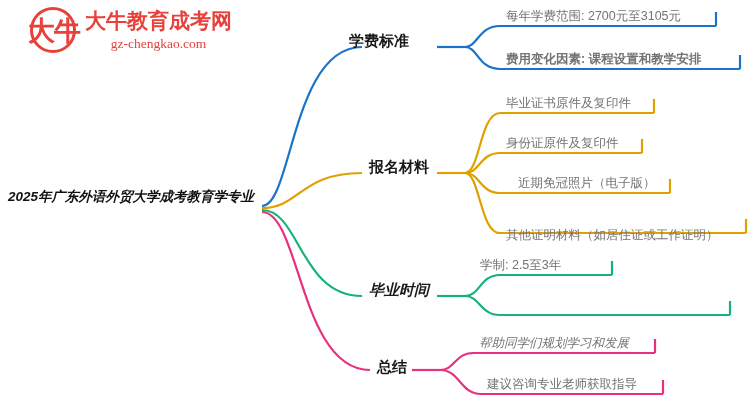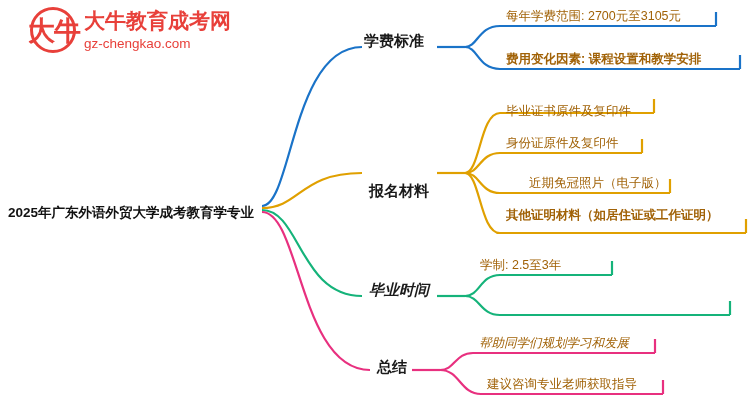--- a/index.html
+++ b/index.html
@@ -60,61 +60,63 @@
     color: #e8403a;
     font-family: "DejaVu Serif", serif;
     font-size: 27px;
     font-weight: bold;
     text-align: center;
     line-height: 50px;
     letter-spacing: -1px;
   }
   .logo-text {
     position: absolute;
-    left: 56px;
+    left: 48px;
     top: 2px;
     width: 165px;
+    text-align: center;
   }
   .logo-title {
     color: #e8403a;
     font-size: 21px;
     font-weight: bold;
     letter-spacing: 0px;
     line-height: 26px;
     white-space: nowrap;
   }
   .logo-sub {
     color: #e8403a;
     font-size: 13.5px;
     line-height: 20px;
     white-space: nowrap;
-    font-family: Liberation Sans, sans-serif;
+    font-family: Liberation Serif, serif;
   }
   
   .node {
     position: absolute;
     white-space: nowrap;
     color: #222222;
     line-height: 1.15;
   }
   .root-node {
     font-size: 13.5px;
     font-weight: bold;
     color: #111111;
     left: 8px;
-    top: 205px;
+    top: 189px;
+    font-style: italic;
   }
   .branch-node {
     font-size: 15px;
     font-weight: bold;
     color: #1a1a1a;
   }
   .leaf-node {
     font-size: 12.5px;
-    color: #a16207;
+    color: #737373;
   }
 </style>
 </head>
 <body>
 
 <div id="stage">
 
   <div class="logo-wrap">
     <div class="logo-mark">
       <div class="ring"></div>
@@ -166,29 +168,29 @@
     <path d="M440,370 C455,370 455,353 473,353" fill="none" stroke="#e8307f" stroke-width="2.2"></path>
     <path d="M440,370 C460,370 460,394 481,394" fill="none" stroke="#e8307f" stroke-width="2.2"></path>
     <line x1="473" y1="353" x2="655" y2="353" stroke="#e8307f" stroke-width="2.2"></line>
     <line x1="481" y1="394" x2="663" y2="394" stroke="#e8307f" stroke-width="2.2"></line>
     <line x1="655" y1="353" x2="655" y2="339" stroke="#e8307f" stroke-width="2.2"></line>
     <line x1="663" y1="394" x2="663" y2="380" stroke="#e8307f" stroke-width="2.2"></line>
   </svg>
 
   <div class="node root-node">2025年广东外语外贸大学成考教育学专业</div>
 
-  <div class="node branch-node" style="left:364px; top:32px;">学费标准</div>
+  <div class="node branch-node" style="left:349px; top:32px;">学费标准</div>
   <div class="node leaf-node" style="left:506px; top:9px;">每年学费范围: 2700元至3105元</div>
   <div class="node leaf-node" style="left:506px; top:52px;font-weight:bold;">费用变化因素: 课程设置和教学安排</div>
 
-  <div class="node branch-node" style="left:369px; top:158px;margin-top:24px;">报名材料</div>
-  <div class="node leaf-node" style="left:506px; top:104px;">毕业证书原件及复印件</div>
+  <div class="node branch-node" style="left:369px; top:158px;">报名材料</div>
+  <div class="node leaf-node" style="left:506px; top:96px;">毕业证书原件及复印件</div>
   <div class="node leaf-node" style="left:506px; top:136px;">身份证原件及复印件</div>
-  <div class="node leaf-node" style="left:529px; top:176px;">近期免冠照片（电子版）</div>
-  <div class="node leaf-node" style="left:506px; top:208px;font-weight:bold;">其他证明材料（如居住证或工作证明）</div>
+  <div class="node leaf-node" style="left:518px; top:176px;">近期免冠照片（电子版）</div>
+  <div class="node leaf-node" style="left:506px; top:228px;">其他证明材料（如居住证或工作证明）</div>
 
   <div class="node branch-node" style="left:369px; top:281px;font-style:italic;">毕业时间</div>
   <div class="node leaf-node" style="left:480px; top:258px;">学制: 2.5至3年</div>
 
   <div class="node branch-node" style="left:377px; top:358px;">总结</div>
   <div class="node leaf-node" style="left:479px; top:336px;font-style:italic;">帮助同学们规划学习和发展</div>
   <div class="node leaf-node" style="left:487px; top:377px;">建议咨询专业老师获取指导</div>
 
 </div>
 

